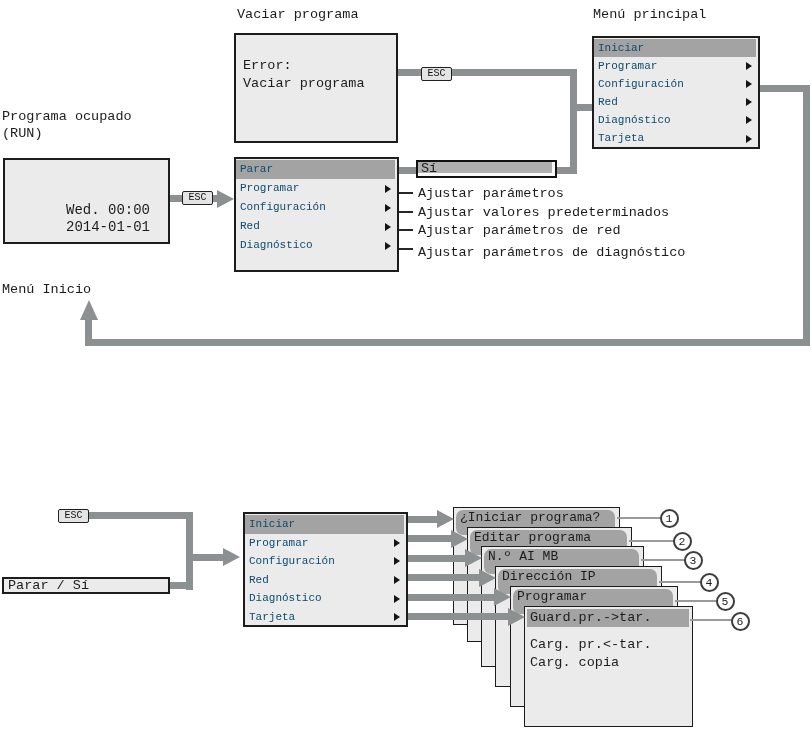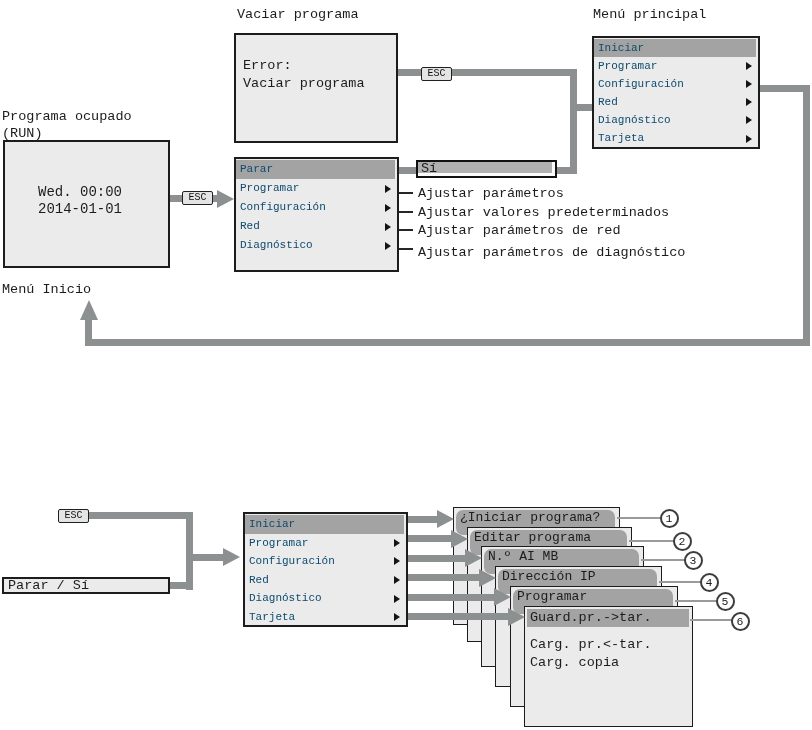--- a/index.html
+++ b/index.html
@@ -81,21 +81,21 @@
 
   <div class="box menu m-top" style="left:592px;top:36px;width:168px;height:113px;">
     <div class="menu-row selected"><span>Iniciar</span></div>
     <div class="menu-row"><span>Programar</span><span class="sub-arrow"></span></div>
     <div class="menu-row"><span>Configuración</span><span class="sub-arrow"></span></div>
     <div class="menu-row"><span>Red</span><span class="sub-arrow"></span></div>
     <div class="menu-row"><span>Diagnóstico</span><span class="sub-arrow"></span></div>
     <div class="menu-row"><span>Tarjeta</span><span class="sub-arrow"></span></div>
   </div>
 
-  <div class="box" style="left:3px;top:140px;width:167px;height:128px;">
+  <div class="box" style="left:3px;top:158px;width:167px;height:86px;padding-left:28px;">
     <div style="padding:42px 0 0 33px;font-size:14px;line-height:17px;">
       <div>Wed. 00:00</div>
       <div>2014-01-01</div>
     </div>
   </div>
 
   <div class="box menu m-param" style="left:234px;top:157px;width:165px;height:115px;">
     <div class="menu-row selected"><span>Parar</span></div>
     <div class="menu-row"><span>Programar</span><span class="sub-arrow"></span></div>
     <div class="menu-row"><span>Configuración</span><span class="sub-arrow"></span></div>

